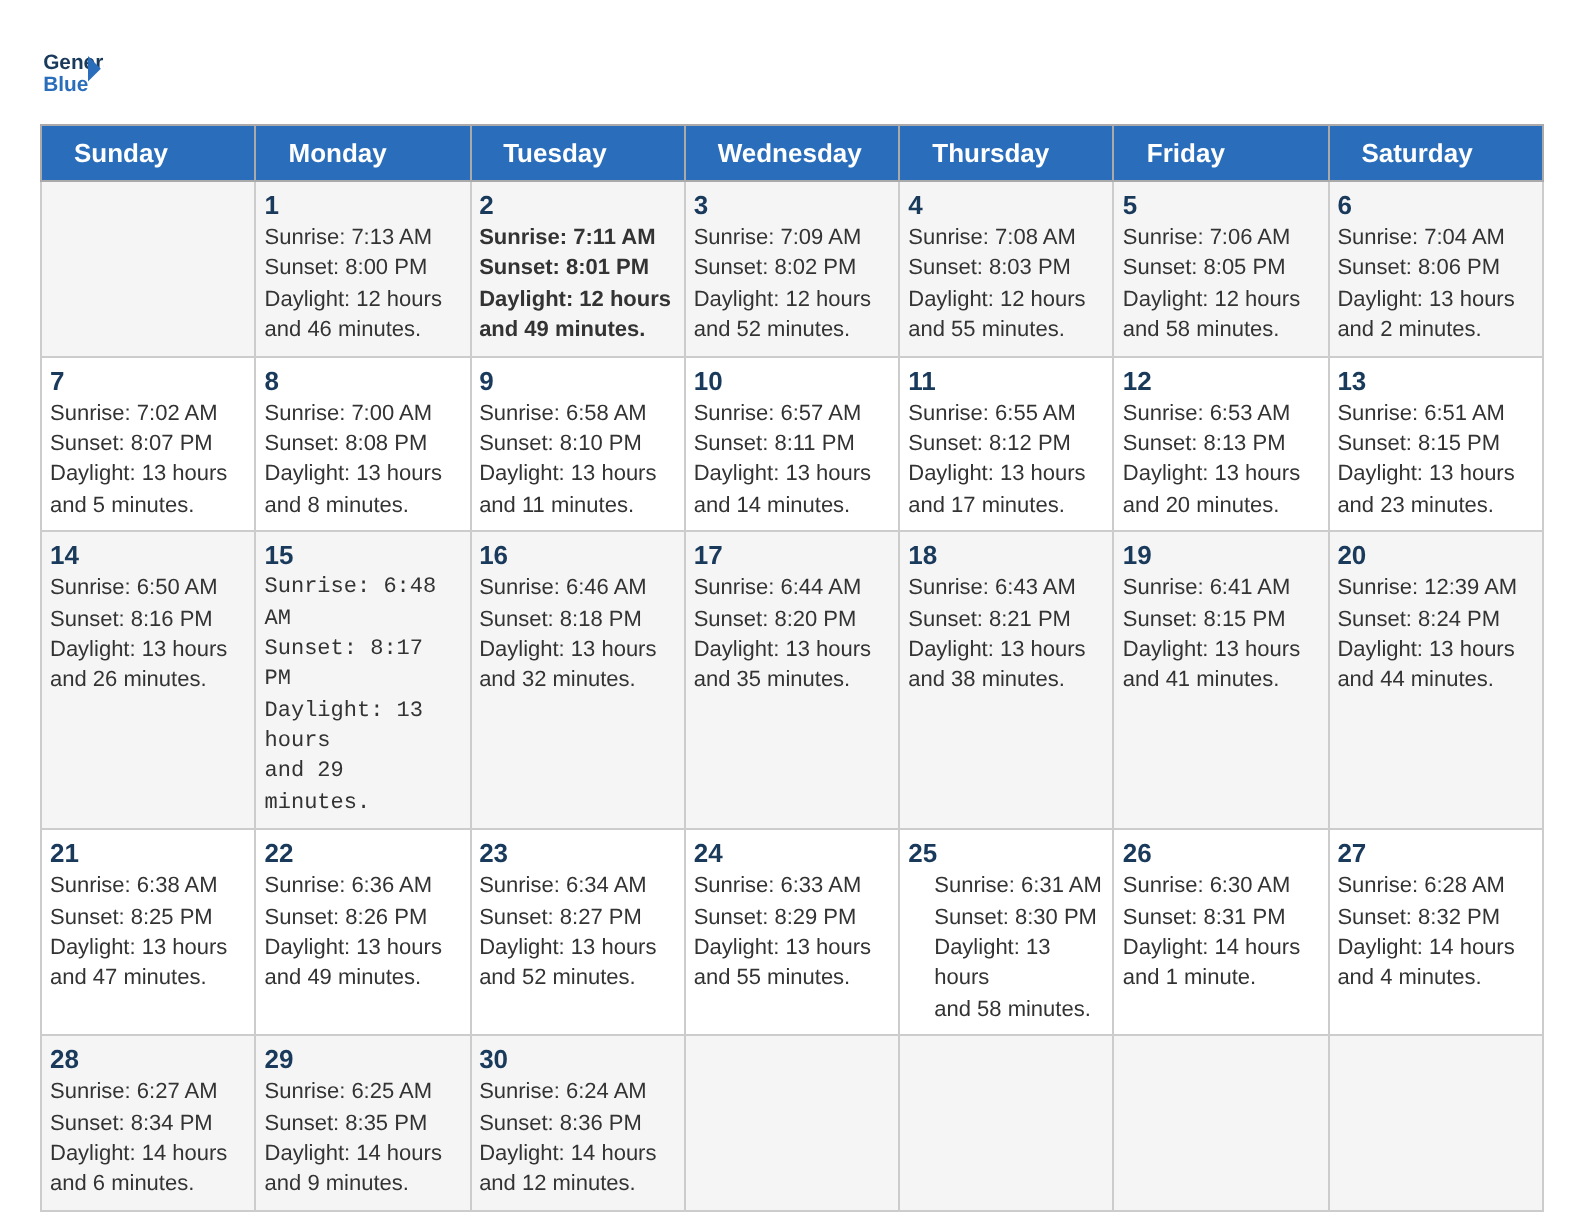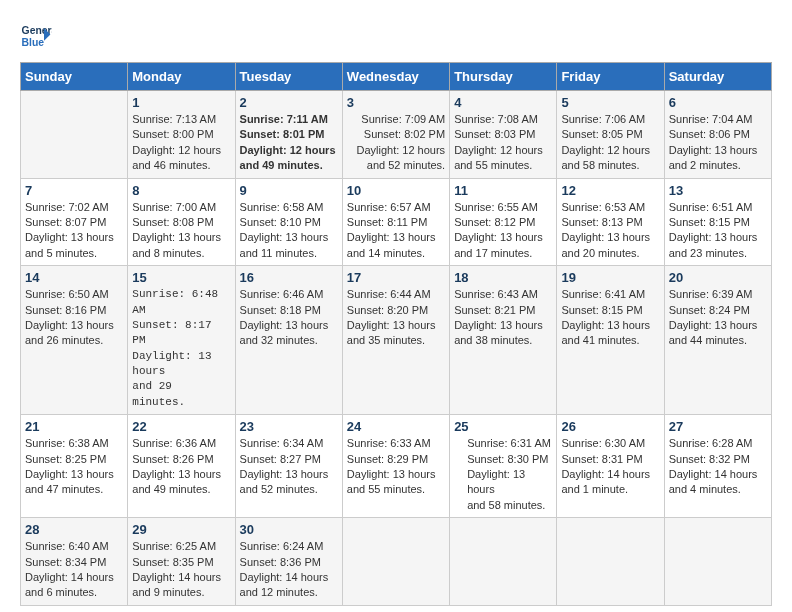--- a/index.html
+++ b/index.html
@@ -38,21 +38,21 @@
       color: #333;
     }
     table {
       width: 100%;
       border-collapse: collapse;
       font-size: 11px;
     }
     thead tr th {
       background-color: #2a6ebb;
       color: #fff;
-      padding: 6px 4px;
+      padding: 6px 16px;
       text-align: left;
       font-size: 13px;
       font-weight: bold;
       border: 1px solid #aaa;
     }
     tbody tr td {
       border: 1px solid #ccc;
       padding: 4px;
       vertical-align: top;
       width: 107px;
@@ -122,21 +122,21 @@
           </td>
           <td>
             <span class="day-number">2</span>
             <div class="day-info" style="white-space: pre-line; font-weight: bold;">Sunrise: 7:11 AM
 Sunset: 8:01 PM
 Daylight: 12 hours
 and 49 minutes.</div>
           </td>
           <td>
             <span class="day-number">3</span>
-            <div class="day-info" style="white-space: pre-line; text-align: right;">Sunrise: 7:09 AM
+            <div class="day-info" style="white-space: pre-line;">Sunrise: 7:09 AM
 Sunset: 8:02 PM
 Daylight: 12 hours
 and 52 minutes.</div>
           </td>
           <td>
             <span class="day-number">4</span>
             <div class="day-info" style="white-space: pre-line;">Sunrise: 7:08 AM
 Sunset: 8:03 PM
 Daylight: 12 hours
 and 55 minutes.</div>
@@ -245,21 +245,21 @@
           </td>
           <td>
             <span class="day-number">19</span>
             <div class="day-info" style="white-space: pre-line;">Sunrise: 6:41 AM
 Sunset: 8:15 PM
 Daylight: 13 hours
 and 41 minutes.</div>
           </td>
           <td>
             <span class="day-number">20</span>
-            <div class="day-info" style="white-space: pre-line;">Sunrise: 6:39 AM
+            <div class="day-info" style="white-space: pre-line;">Sunrise: 12:39 AM
 Sunset: 8:24 PM
 Daylight: 13 hours
 and 44 minutes.</div>
           </td>
         </tr>
         <tr>
           <td>
             <span class="day-number">21</span>
             <div class="day-info" style="white-space: pre-line;">Sunrise: 6:38 AM
 Sunset: 8:25 PM
@@ -305,21 +305,21 @@
             <span class="day-number">27</span>
             <div class="day-info" style="white-space: pre-line;">Sunrise: 6:28 AM
 Sunset: 8:32 PM
 Daylight: 14 hours
 and 4 minutes.</div>
           </td>
         </tr>
         <tr>
           <td>
             <span class="day-number">28</span>
-            <div class="day-info" style="white-space: pre-line;">Sunrise: 6:40 AM
+            <div class="day-info" style="white-space: pre-line;">Sunrise: 6:27 AM
 Sunset: 8:34 PM
 Daylight: 14 hours
 and 6 minutes.</div>
           </td>
           <td>
             <span class="day-number">29</span>
             <div class="day-info" style="white-space: pre-line;">Sunrise: 6:25 AM
 Sunset: 8:35 PM
 Daylight: 14 hours
 and 9 minutes.</div>

